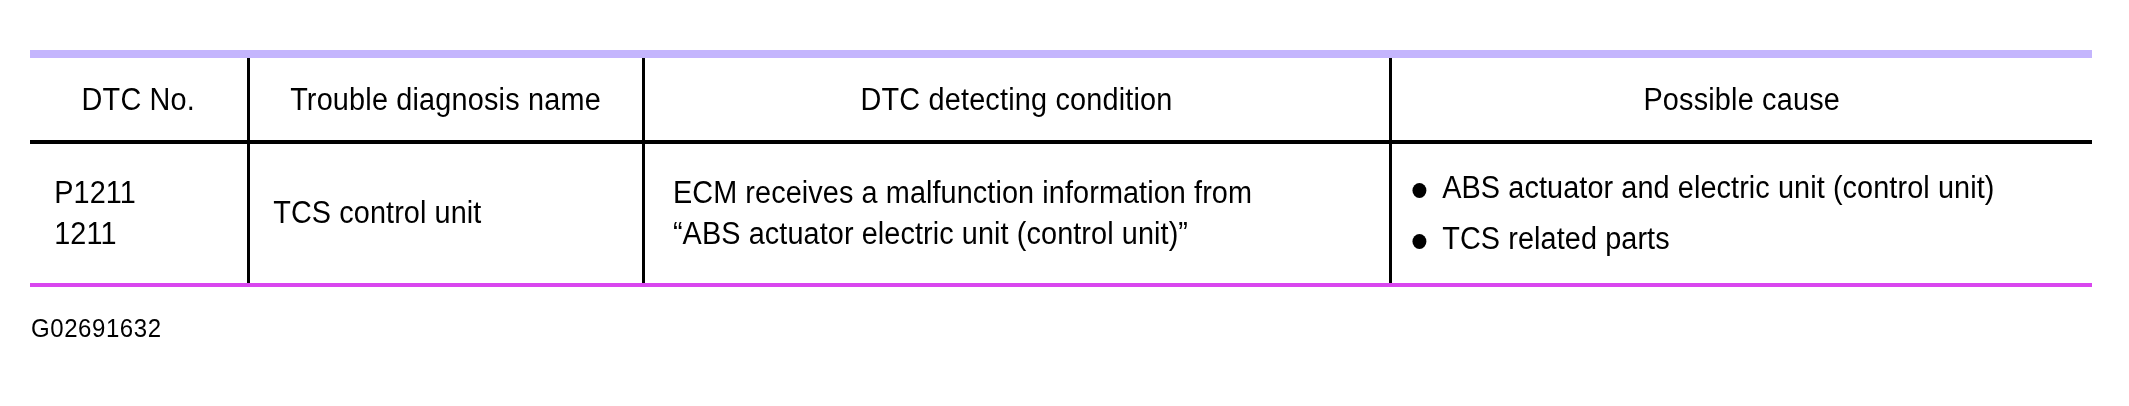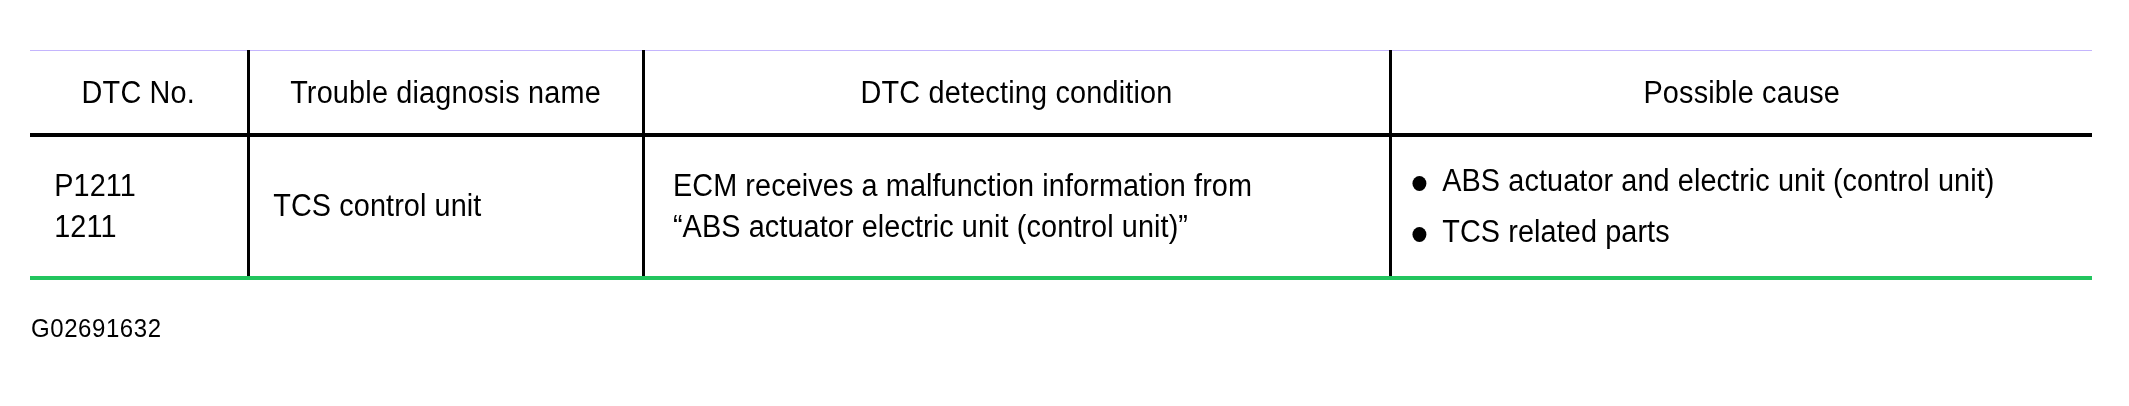--- a/index.html
+++ b/index.html
@@ -34,25 +34,25 @@
     table-layout: fixed;
   }
 
   .dtc-table col.c-dtc-no   { width: 218px; }
   .dtc-table col.c-name     { width: 395px; }
   .dtc-table col.c-cond     { width: 747px; }
   .dtc-table col.c-cause    { width: 702px; }
 
   
   .dtc-table thead tr {
-    border-top: 1px solid #c4b5fd;
+    border-top: 8px solid #c4b5fd;
     border-bottom: 4px solid #000;
   }
   .dtc-table tbody tr {
-    border-bottom: 4px solid #22c55e;
+    border-bottom: 4px solid #d946ef;
   }
 
   
   .dtc-table th,
   .dtc-table td {
     border-right: 3px solid #000;
     padding: 0;
     vertical-align: middle;
     background: #ffffff;
   }

